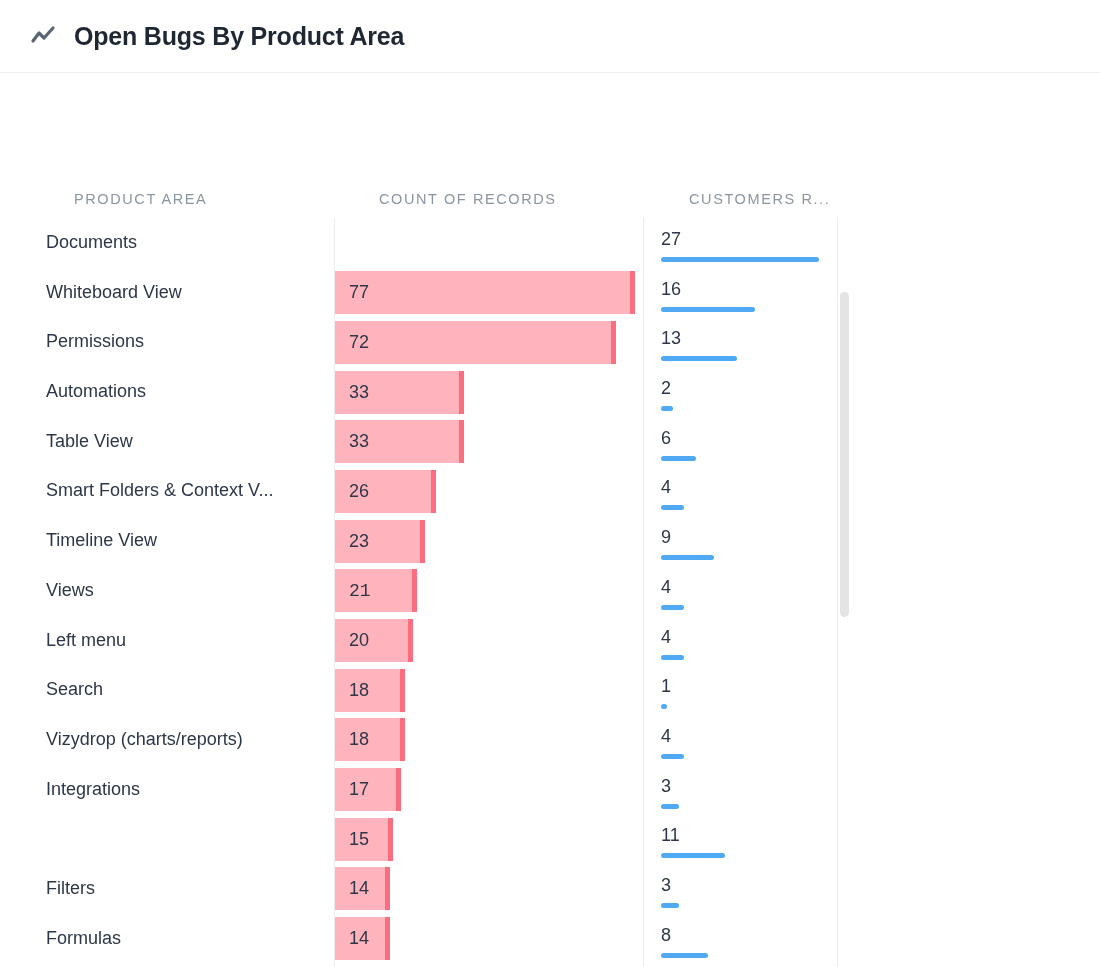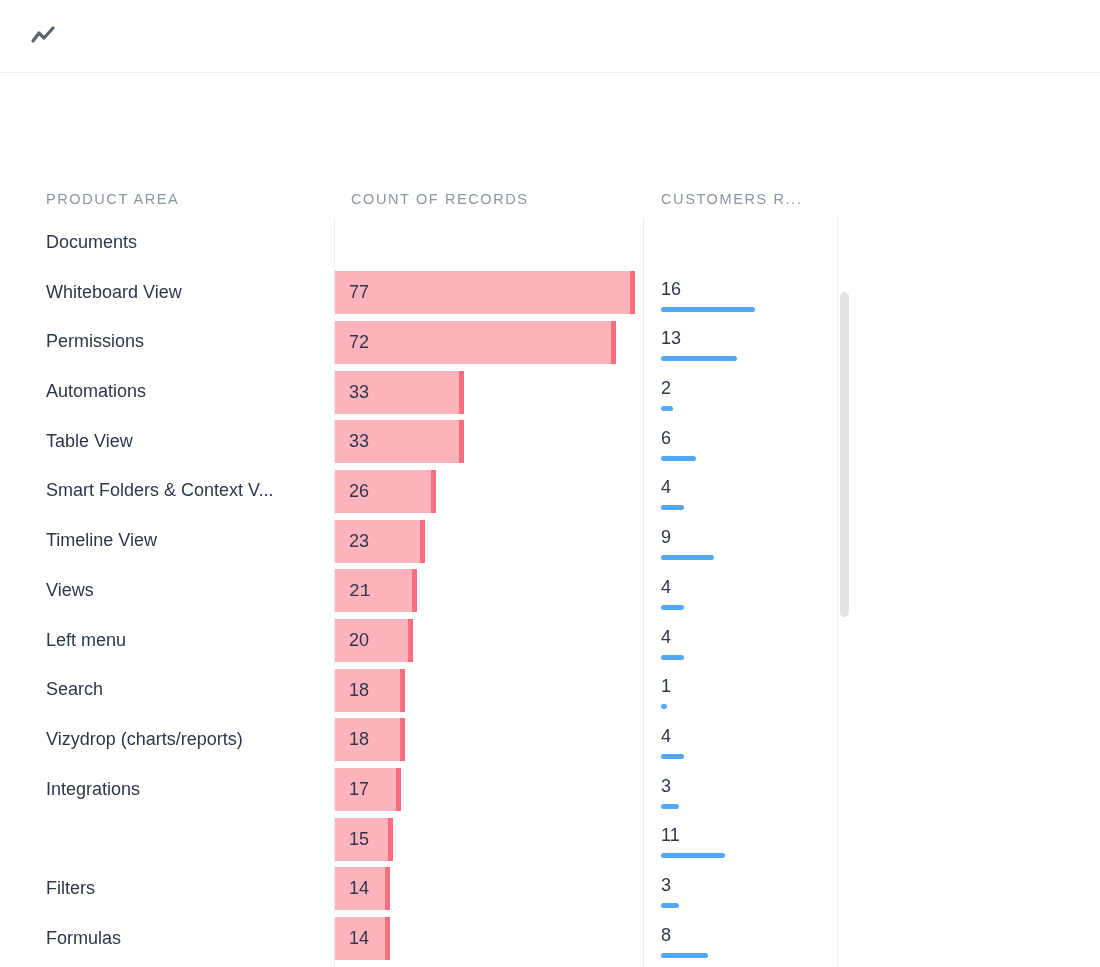--- a/index.html
+++ b/index.html
@@ -54,20 +54,21 @@
     width: 1100px;
     height: 30px;
   }
   .col-header {
     position: absolute;
     font-size: 14.5px;
     letter-spacing: 1.6px;
     color: #8b95a1;
     white-space: nowrap;
     text-transform: uppercase;
+    margin-left: 28px;
   }
   .ch-product  { left: 46px;  }
   .ch-count    { left: 351px; }
   .ch-customer { left: 661px; }
 
   
   .v-divider {
     position: absolute;
     top: 145px;
     width: 1px;
@@ -184,37 +185,42 @@
 </style>
 </head>
 <body>
 
 <div class="app-header">
   <span class="header-icon">
     <svg width="26" height="26" viewBox="0 0 26 26" aria-hidden="true">
       <polyline points="3,18 9,10 14,15 23,5" fill="none" stroke="#5a6472" stroke-width="3.2" stroke-linecap="round" stroke-linejoin="round"></polyline>
     </svg>
   </span>
+  <h1 class="header-title">Open Bugs By Product Area</h1>
 </div>
 
 <div class="chart-area">
 
   <div class="col-headers">
     <div class="col-header ch-product">PRODUCT AREA</div>
     <div class="col-header ch-count">COUNT OF RECORDS</div>
     <div class="col-header ch-customer">CUSTOMERS R...</div>
   </div>
 
   <div class="v-divider vd-1"></div>
   <div class="v-divider vd-2"></div>
   <div class="v-divider vd-3"></div>
 
   <div class="rows-viewport" id="rows-viewport">
       <div class="row">
         <div class="row-label">Documents</div>
+        <div class="cust-cell" style="width: 158px;">
+          <div class="cust-value">27</div>
+          <div class="cust-bar" style="width: 158px;"></div>
+        </div>
       </div>
       <div class="row">
         <div class="row-label">Whiteboard View</div>
         <div class="bar-cell" style="width: 300.103px;">
           <div class="bar-pink" style="width: 300.103px;">
             <span class="bar-value">77</span>
           </div>
         </div>
         <div class="cust-cell" style="width: 93.6296px;">
           <div class="cust-value">16</div>

